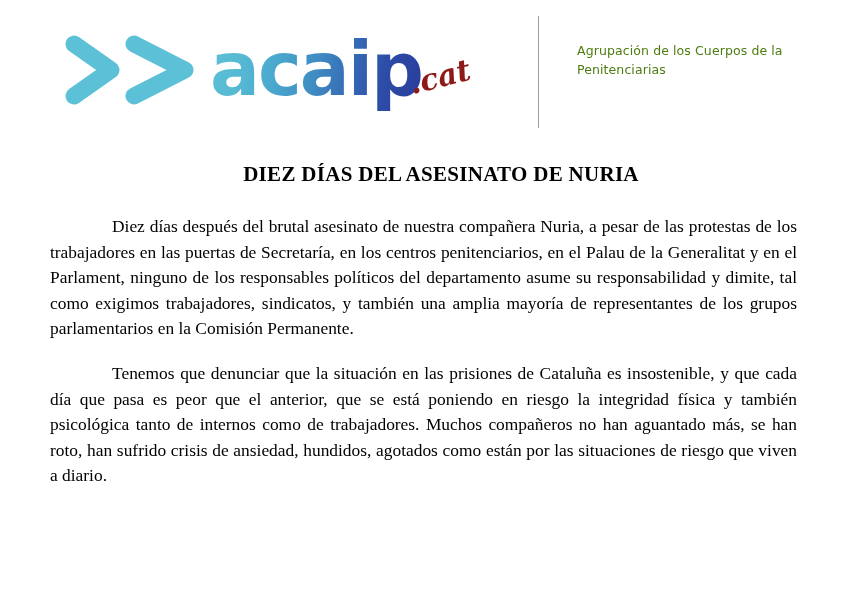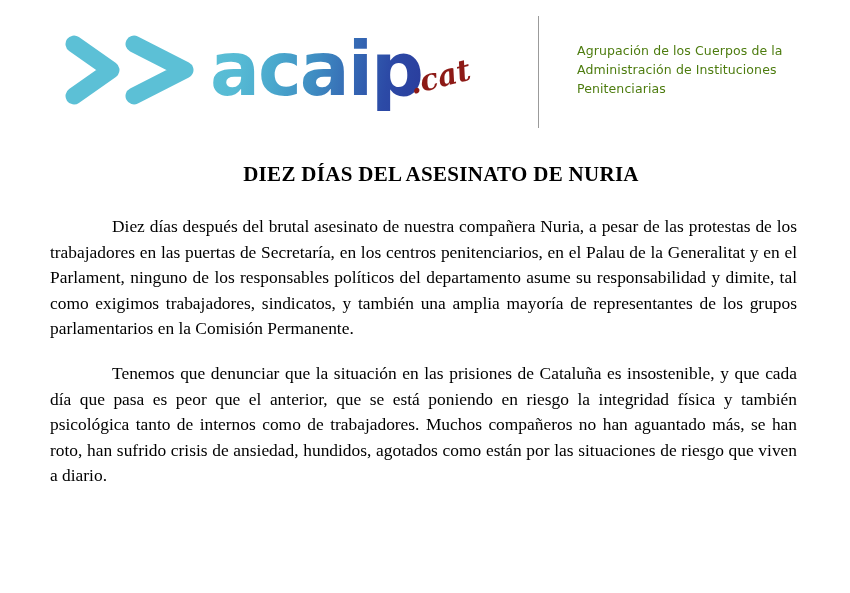--- a/index.html
+++ b/index.html
@@ -155,21 +155,20 @@
 
     <span class="wordmark">acaip</span>
 
     <span class="tld">.cat</span>
   </div>
 
   <div class="divider"></div>
 
   <div class="org-name">
     <span class="org-line">Agrupación de los Cuerpos de la</span>
-    <span class="org-line">Administración de Instituciones</span>
     <span class="org-line">Penitenciarias</span>
   </div>
 </div>
 
 <h1 class="doc-title">DIEZ DÍAS DEL ASESINATO DE NURIA</h1>
 
 <div class="doc-body">
   <p>Diez días después del brutal asesinato de nuestra compañera Nuria, a pesar de las protestas de los trabajadores en las puertas de Secretaría, en los centros penitenciarios, en el Palau de la Generalitat y en el Parlament, ninguno de los responsables políticos del departamento asume su responsabilidad y dimite, tal como exigimos trabajadores, sindicatos, y también una amplia mayoría de representantes de los grupos parlamentarios en la Comisión Permanente.</p>
   <p>Tenemos que denunciar que la situación en las prisiones de Cataluña es insostenible, y que cada día que pasa es peor que el anterior, que se está poniendo en riesgo la integridad física y también psicológica tanto de internos como de trabajadores. Muchos compañeros no han aguantado más, se han roto, han sufrido crisis de ansiedad, hundidos, agotados como están por las situaciones de riesgo que viven a diario.</p>
 </div>

